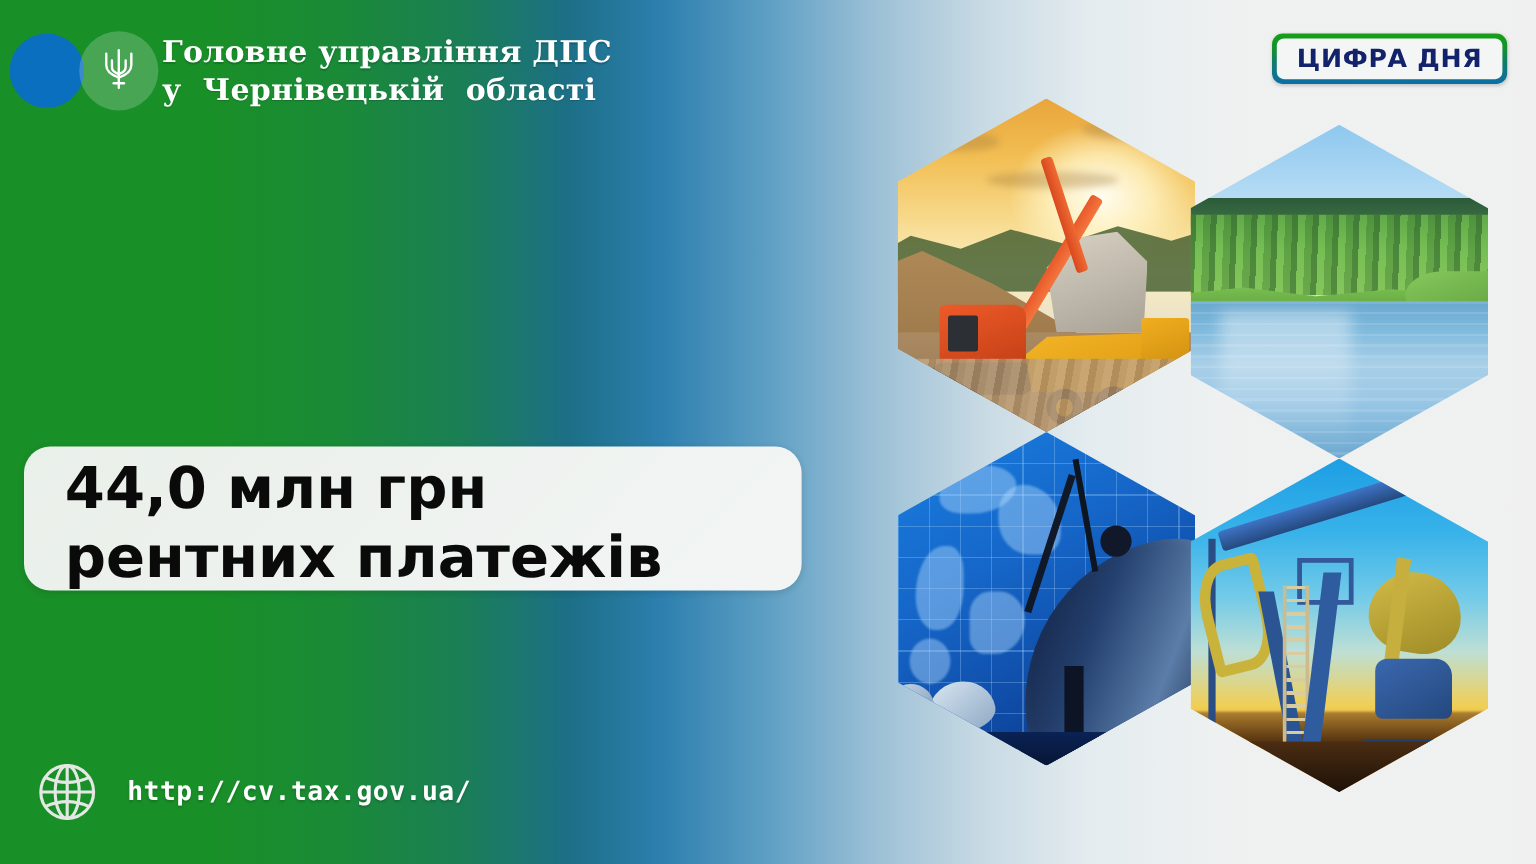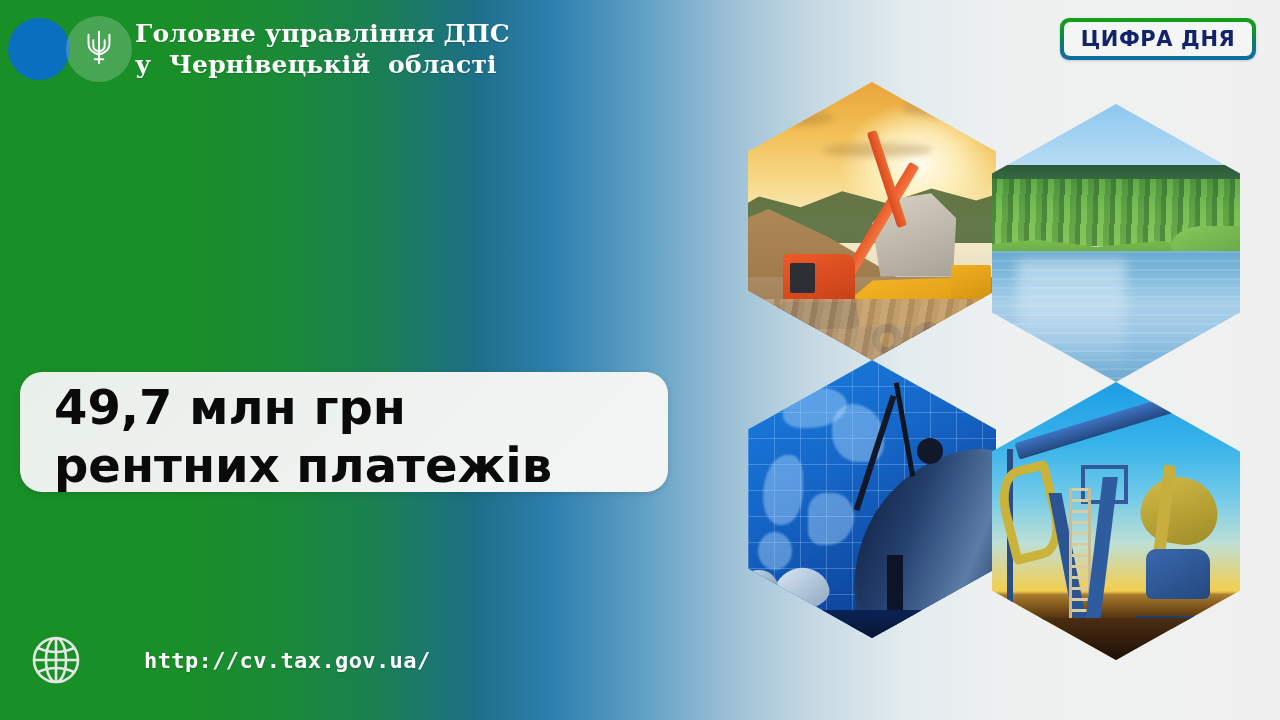--- a/index.html
+++ b/index.html
@@ -24,21 +24,21 @@
         #9cc0d6 57%,
         #c8dae4 64%,
         #e4ecef 71%,
         #eff1f1 80%,
         #f0f0f0 100%);
     overflow:hidden;
   }
 
   
   #header {
-    position:absolute; top:6px; left:0; width:1280px; height:88px;
+    position:absolute; top:16px; left:0; width:1280px; height:88px;
   }
   .logo-blue {
     position:absolute; left:8px; top:12px;
     width:62px; height:62px; border-radius:50%;
     background:#0b6fc0;
   }
   .logo-green {
     position:absolute; left:66px; top:10px;
     width:66px; height:66px; border-radius:50%;
     background:rgba(255,255,255,0.20);
@@ -106,21 +106,21 @@
   #highlight-text {
     color:#0a0a0a;
     font-family:"DejaVu Sans", sans-serif;
     font-weight:bold;
     font-size:48px;
     line-height:58px;
     white-space:pre-line;
   }
 
   
-  #footer { position:absolute; left:28px; top:632px; display:flex; align-items:center;gap:38px; }
+  #footer { position:absolute; left:28px; top:632px; display:flex; align-items:center; }
   #globe-icon { width:56px; height:56px; }
   #site-url {
     margin-left:22px;
     color:#ffffff;
     font-family:"DejaVu Sans Mono", monospace;
     font-weight:bold;
     font-size:22px;
     letter-spacing:0.4px;
     text-shadow:0 1px 2px rgba(0,0,0,0.18);
   }
@@ -304,21 +304,21 @@
 
     <div id="badge" class="clickable">
       <div id="badge-inner">
         <span id="badge-label">ЦИФРА ДНЯ</span>
       </div>
     </div>
   </div>
 
 
   <div id="highlight">
-    <div id="highlight-text">49,7 млн грн
+    <div id="highlight-text">44,0 млн грн
 рентних платежів</div>
   </div>
 
   <div id="footer">
     <span id="globe-icon">
       <svg viewBox="0 0 56 56" xmlns="http://www.w3.org/2000/svg">
         <g fill="none" stroke="#e3e8e3" stroke-width="2.6">
           <circle cx="28" cy="28" r="22"></circle>
           <ellipse cx="28" cy="28" rx="10" ry="22"></ellipse>
           <line x1="6" y1="28" x2="50" y2="28"></line>

